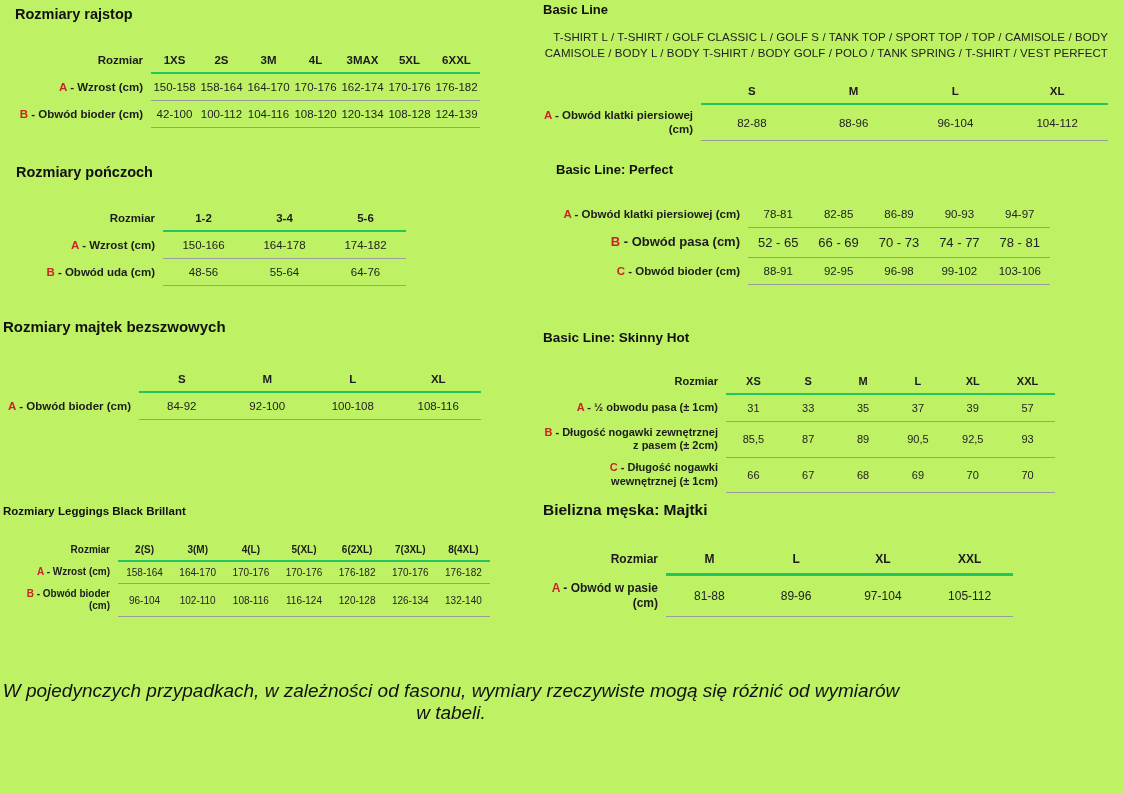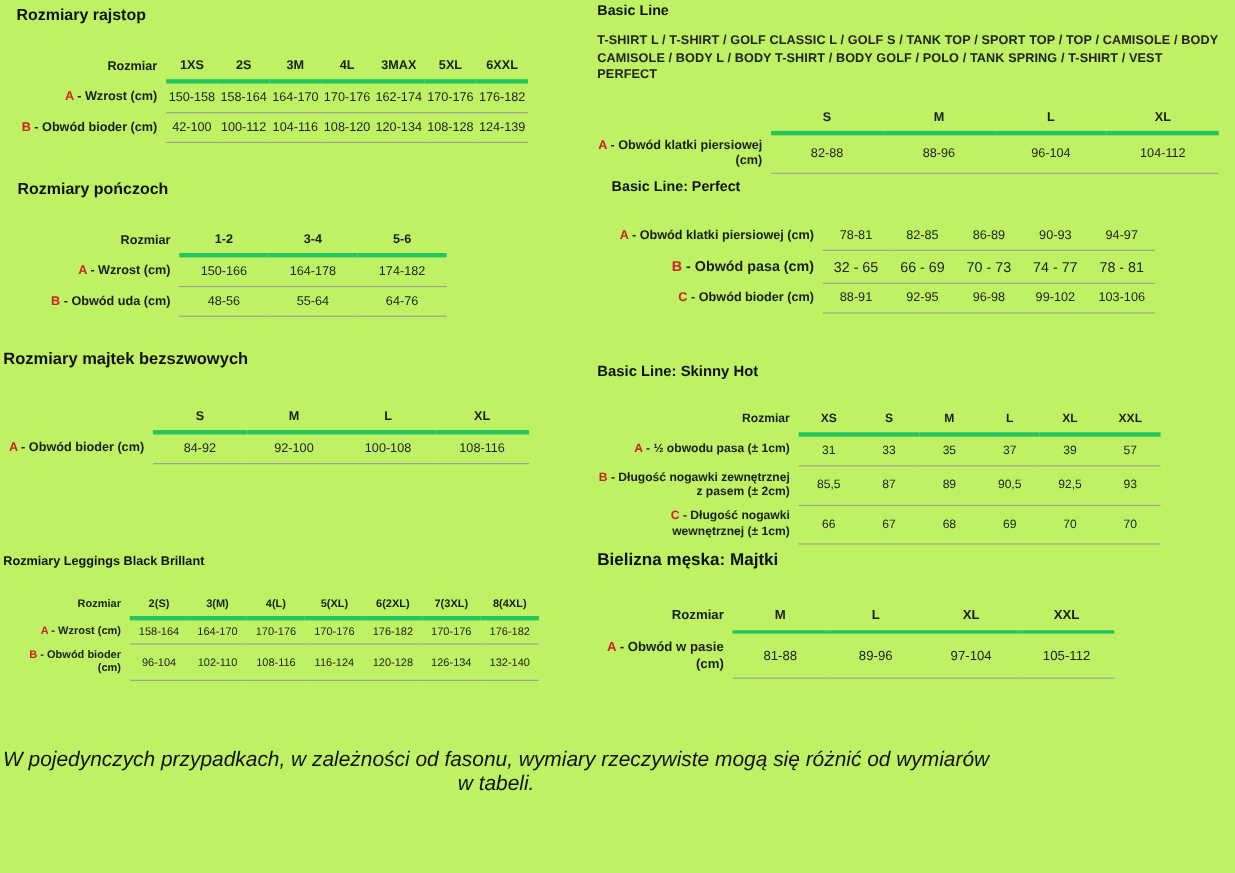--- a/index.html
+++ b/index.html
@@ -2,26 +2,26 @@
 <html><head>
 <meta charset="utf-8">
 <style>
   html,body{margin:0;padding:0;background:#ffffff;}
   #page{
     position:relative;width:1123px;height:794px;background:#bef264;overflow:hidden;
     font-family:"Liberation Sans",sans-serif;color:#1c1c1c;
   }
   .section{position:absolute;}
   .sec-title{margin:0;font-weight:bold;color:#111;}
-  .sec-subtitle{text-align:left;font-weight:bold;font-size:11.5px;line-height:1.35;color:#222;letter-spacing:.1px;}
+  .sec-subtitle{text-align:right;font-weight:normal;font-size:11.5px;line-height:1.35;color:#222;letter-spacing:.1px;}
   .size-table-wrap table{border-collapse:collapse;table-layout:fixed;width:100%;}
   .size-table-wrap td{vertical-align:middle;}
   .lbl{width:var(--labelw,130px);text-align:right;font-weight:bold;padding:4px 8px 4px 0;line-height:1.25;}
   .corner{border:none;}
-  .colhead{font-weight:bold;text-align:center;border-bottom:4px solid #22c55e;padding:6px 2px;}
+  .colhead{font-weight:bold;text-align:center;border-bottom:2px solid #22c55e;padding:6px 2px;}
   .val{text-align:center;border-bottom:1px solid #9c9c9c;padding:7px 2px;color:#222;}
   .red{color:#cc2229;}
   .row.big .val,.row.big .lbl{font-size:13px;}
   
   #sec-l0{left:15px;top:6px;width:465px;} #sec-l0 .sec-title{font-size:14.5px;}
   #sec-l0 .size-table-wrap{margin-top:26px;--labelw:128px;font-size:11.5px;}
   #sec-l1{left:16px;top:164px;width:390px;} #sec-l1 .sec-title{font-size:14.5px;}
   #sec-l1 .size-table-wrap{margin-top:26px;--labelw:139px;font-size:11.5px;}
   #sec-l2{left:3px;top:318px;width:478px;} #sec-l2 .sec-title{font-size:15px;}
   #sec-l2 .size-table-wrap{margin-top:32px;--labelw:128px;font-size:11.5px;}
@@ -214,21 +214,21 @@
             <tr class="row">
               <td class="lbl"><span class="red">A</span> - Obwód klatki piersiowej (cm)</td>
               <td class="val">78-81</td>
               <td class="val">82-85</td>
               <td class="val">86-89</td>
               <td class="val">90-93</td>
               <td class="val">94-97</td>
             </tr>
             <tr class="row big">
               <td class="lbl"><span class="red">B</span> - Obwód pasa (cm)</td>
-              <td class="val">32 - 65</td>
+              <td class="val">52 - 65</td>
               <td class="val">66 - 69</td>
               <td class="val">70 - 73</td>
               <td class="val">74 - 77</td>
               <td class="val">78 - 81</td>
             </tr>
             <tr class="row">
               <td class="lbl"><span class="red">C</span> - Obwód bioder (cm)</td>
               <td class="val">88-91</td>
               <td class="val">92-95</td>
               <td class="val">96-98</td>

